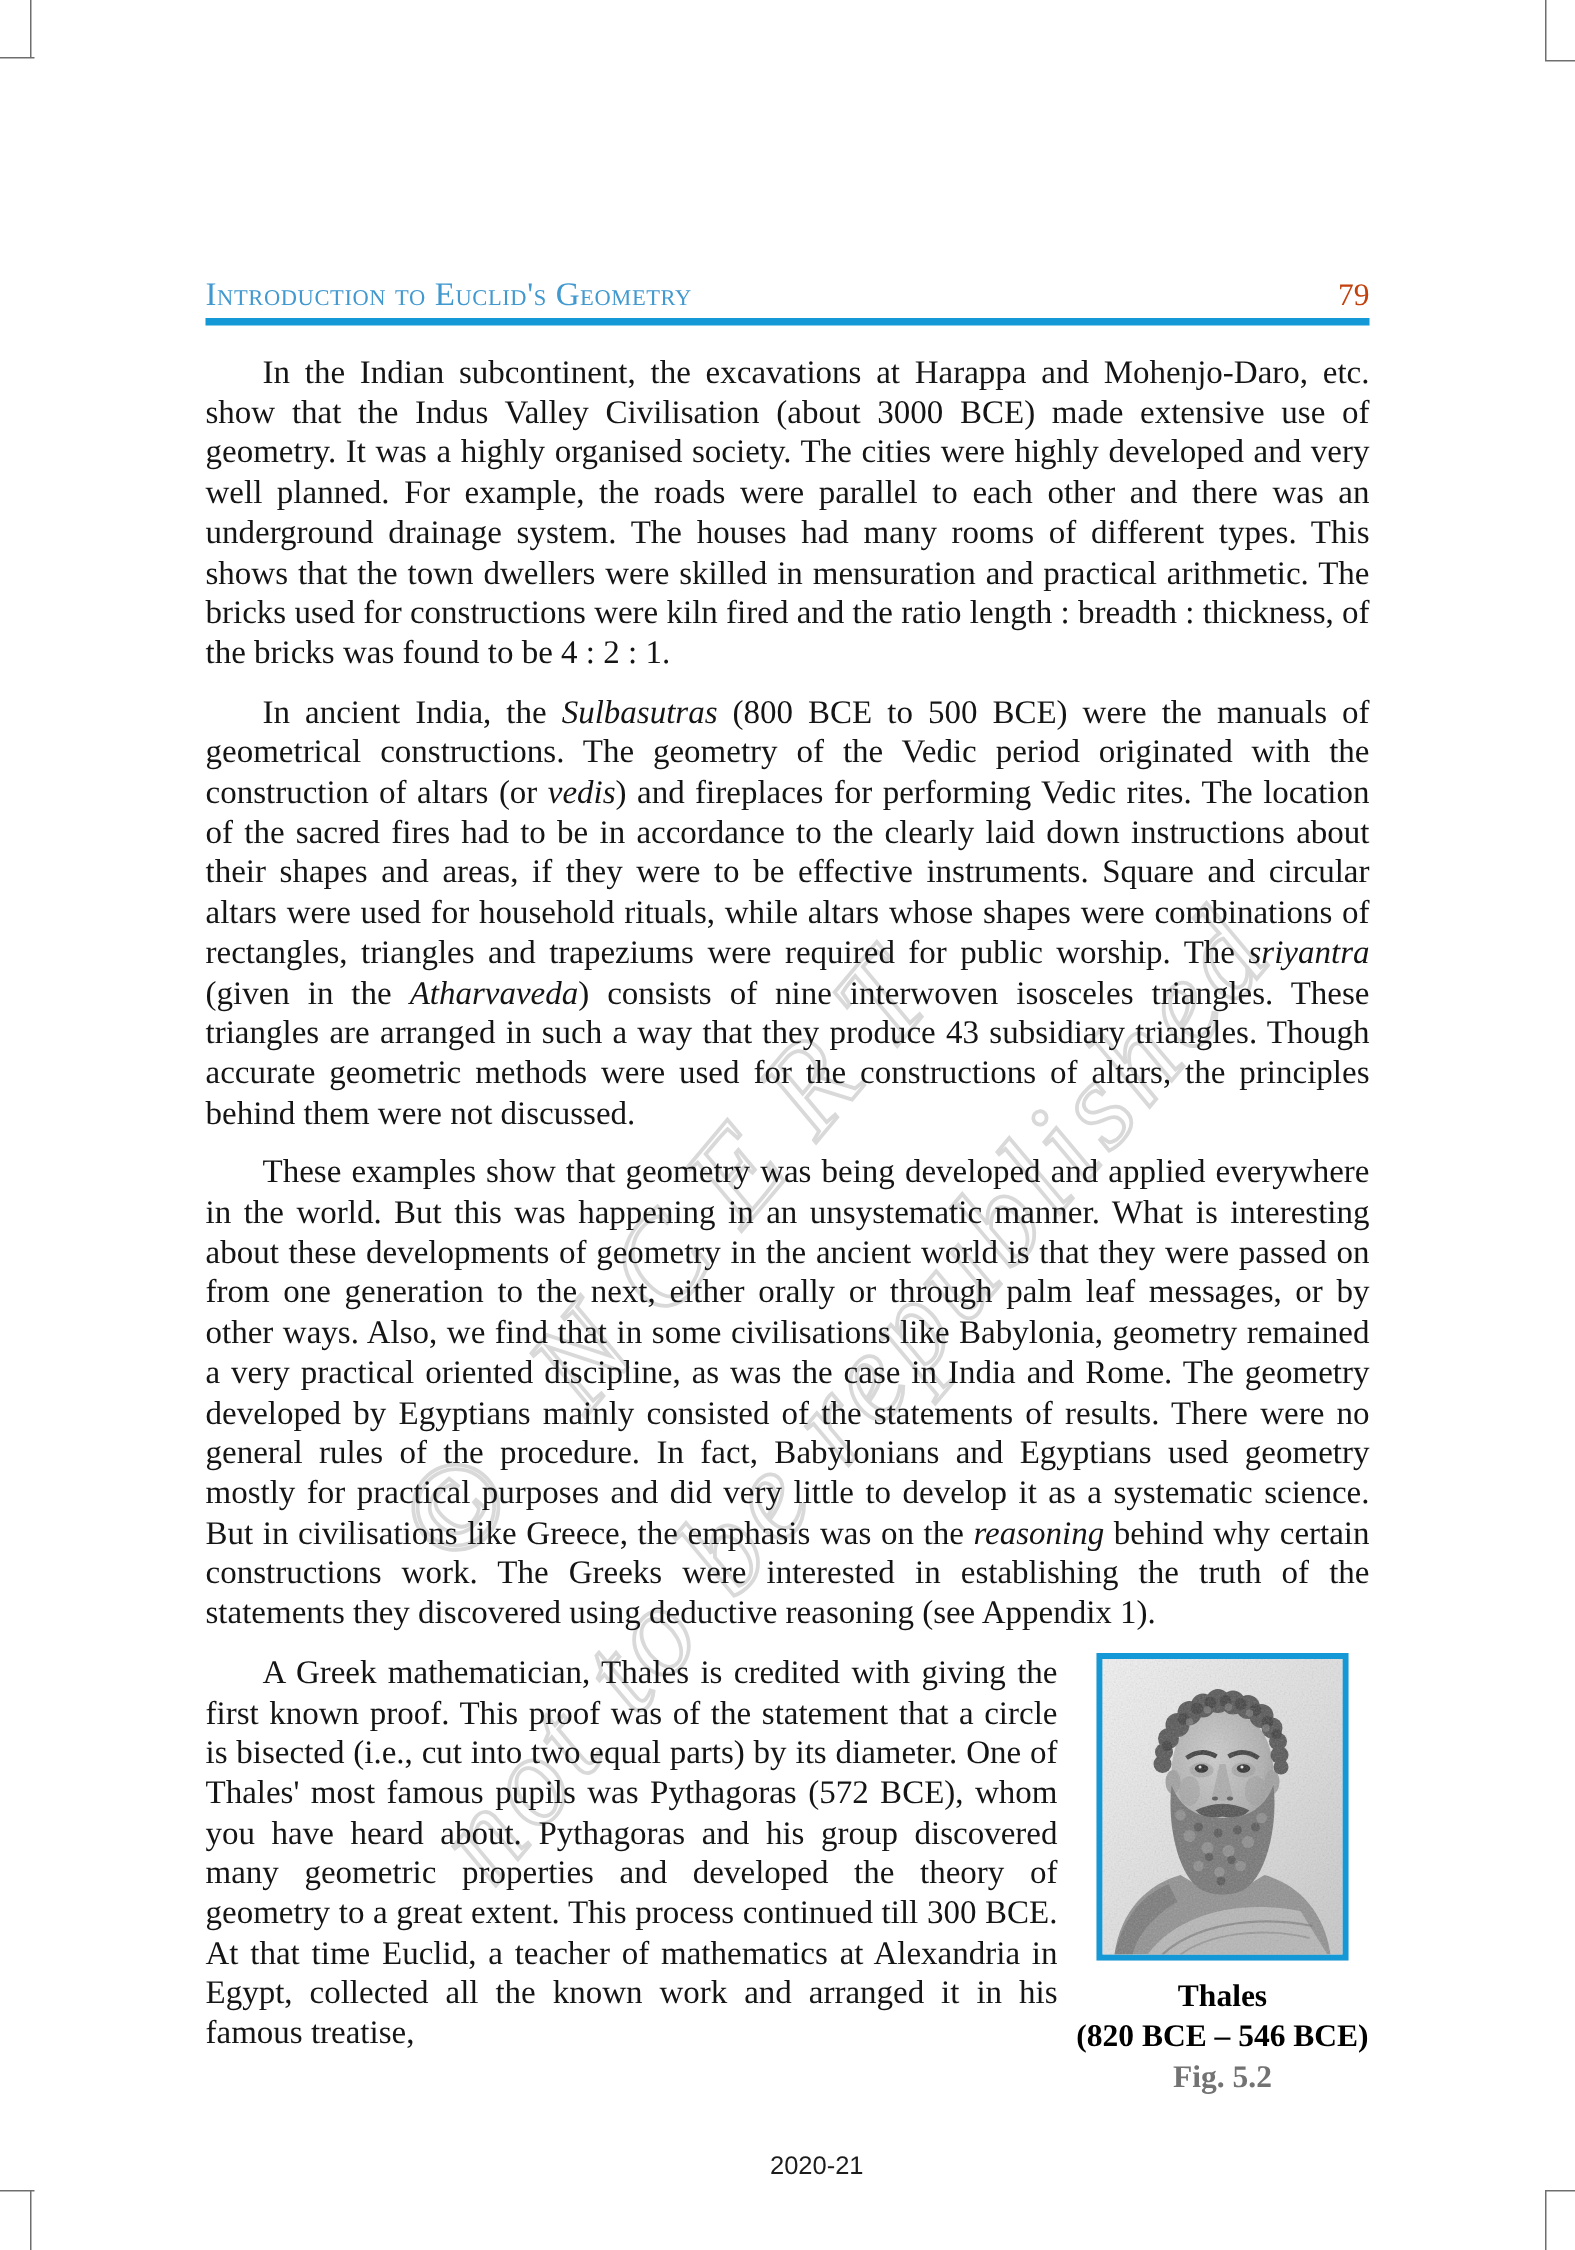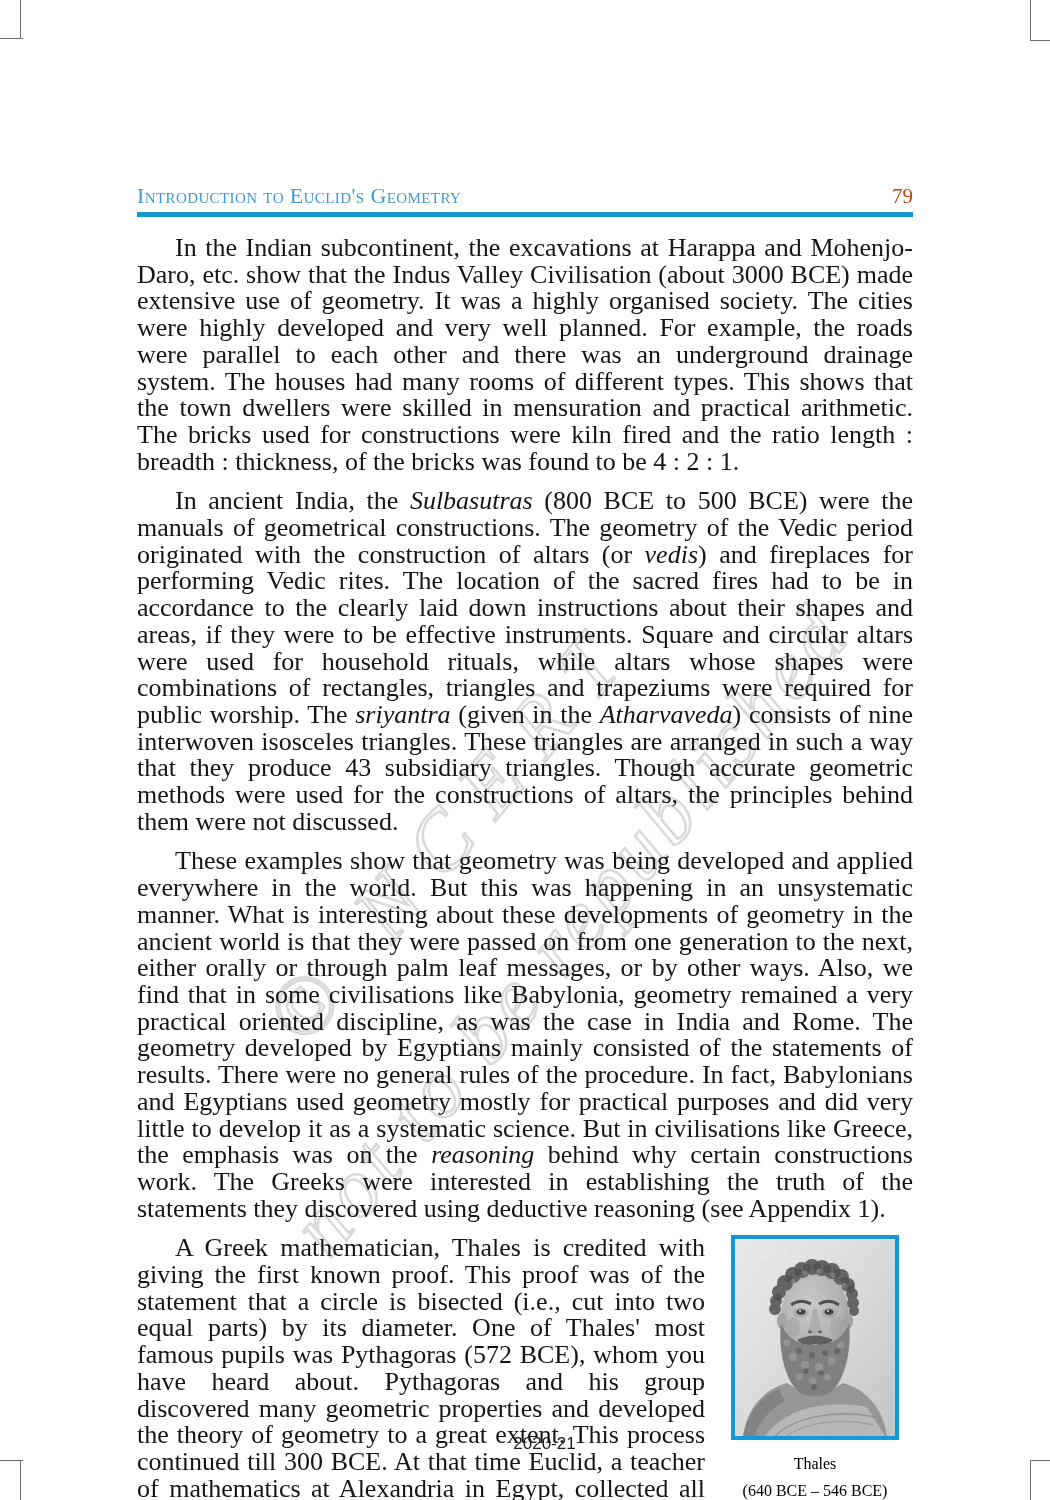--- a/index.html
+++ b/index.html
@@ -34,32 +34,32 @@
   .content { position:absolute; left:137px; top:183px; width:776px; z-index:1; }
 
   .header { display:flex; justify-content:space-between; align-items:baseline; }
   .running-head {
     font-variant:small-caps; font-size:22px; letter-spacing:0.4px; color:#4199cf;
   }
   .page-num { font-size:21px; color:#c2410c; }
   .rule { height:5px; background:#1598d6; margin-top:3px; margin-bottom:18px; }
 
   p.body {
-    font-size:26px; line-height:26.7px; text-align:justify; text-indent:38px;
+    font-size:22px; line-height:26.7px; text-align:justify; text-indent:38px;
     margin:0 0 13px 0; color:#151515;
   }
   p.body i { }
 
   .para4wrap { position:relative; }
   .figure-block { float:right; width:196px; margin-left:12px; text-indent:0; text-align:center; }
   .portrait-frame {
     display:inline-block; border:4px solid #1598d6; line-height:0; margin-bottom:10px;
     background:#e6e6e6;
   }
-  .cap { font-weight:normal; font-size:16px; line-height:27px; color:#000; }
+  .cap { font-weight:bold; font-size:21px; line-height:27px; color:#000; }
   .cap.fig { color:#737373; }
 
   .footer {
     position:absolute; left:0; right:0; top:1434px; text-align:center;
     font-family:"Liberation Sans", sans-serif; font-size:17px; color:#1c1c1c; z-index:1;padding-left:39px;
   }
 </style>
 </head>
 <body>
 
@@ -197,21 +197,21 @@
               <circle cx="102" cy="112" r="3"></circle>
                 <circle cx="71" cy="132" r="2.8"></circle>
                 <circle cx="86" cy="134" r="2.8"></circle>
               <circle cx="79" cy="148" r="3"></circle>
             </g>
 
             <rect width="160" height="197" filter="url(#grain)"></rect>
           </svg>
         </span>
         <div class="cap">Thales</div>
-        <div class="cap">(640 BCE – 546 BCE)</div>
+        <div class="cap">(820 BCE – 546 BCE)</div>
         <div class="cap fig">Fig. 5.2</div>
       </div>
       <p class="body"><span>A Greek mathematician, Thales is credited with giving the first known proof. This proof was of the statement that a circle is bisected (i.e., cut into two equal parts) by its diameter. One of Thales' most famous pupils was Pythagoras (572 BCE), whom you have heard about. Pythagoras and his group discovered many geometric properties and developed the theory of geometry to a great extent. This process continued till 300 BCE. At that time Euclid, a teacher of mathematics at Alexandria in Egypt, collected all the known work and arranged it in his famous treatise,</span></p>
     </div>
   </div>
 
   <div class="footer">2020-21</div>
 </div>
 
 </body></html>

